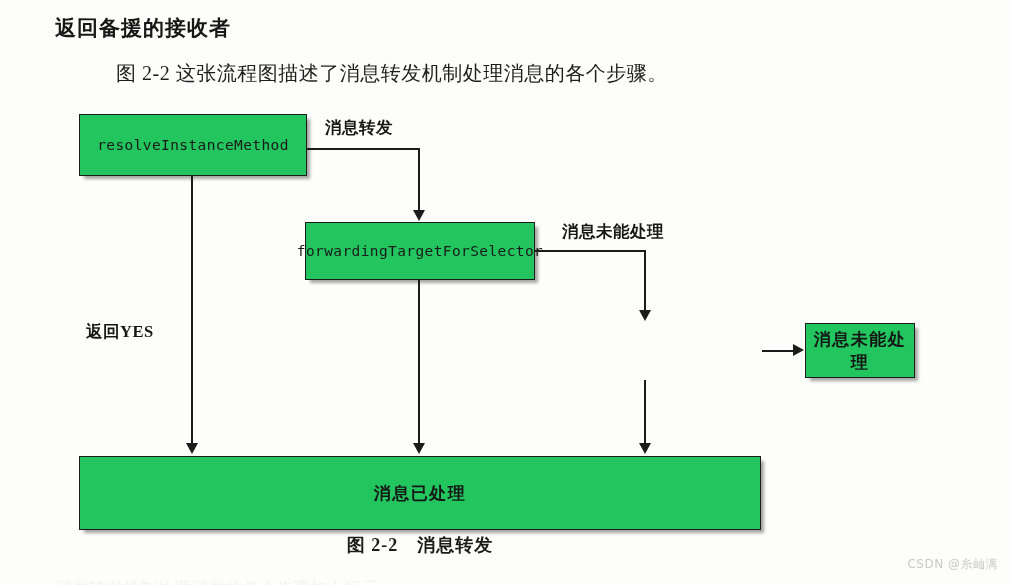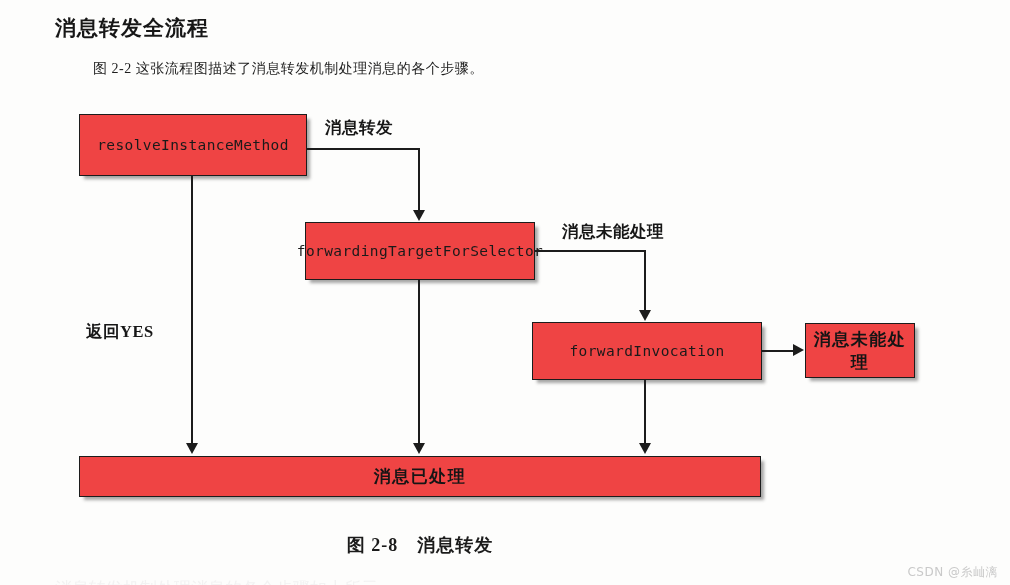--- a/index.html
+++ b/index.html
@@ -24,24 +24,24 @@
     top: 14px;
     font-family: "DejaVu Sans", "Liberation Sans", sans-serif;
     font-weight: bold;
     font-size: 21px;
     letter-spacing: 1px;
     color: #171717;
     white-space: nowrap;
   }
   .doc-caption-top {
     position: absolute;
-    left: 93px;
+    left: 116px;
     top: 60px;
     font-family: "Liberation Serif", "DejaVu Serif", serif;
-    font-size: 14px;
+    font-size: 20px;
     letter-spacing: 0.5px;
     color: #1d1d1d;
     white-space: nowrap;
   }
   .fig-caption {
     position: absolute;
     left: 0;
     top: 533px;
     width: 840px;
     text-align: center;
@@ -50,21 +50,21 @@
     font-size: 18px;
     letter-spacing: 1px;
     color: #1b1b1b;
     white-space: nowrap;
   }
 
   
   .node {
     position: absolute;
     box-sizing: border-box;
-    background: #ef4444;
+    background: #22c55e;
     border: 1.6px solid #1c1c1c;
     box-shadow: 4px 4px 3px -1px rgba(60,60,60,0.45);
     display: flex;
     align-items: center;
     justify-content: center;
     text-align: center;
   }
   .node.mono {
     font-family: "DejaVu Sans Mono", "Liberation Mono", monospace;
     font-size: 14.5px;
@@ -76,21 +76,21 @@
     font-weight: bold;
     font-size: 17px;
     letter-spacing: 1.5px;
     color: #151515;
   }
 
   #node-resolve        { left: 79px;  top: 114px; width: 228px; height: 62px; }
   #node-forwardtarget  { left: 305px; top: 222px; width: 230px; height: 58px; }
   #node-forwardinv     { left: 532px; top: 322px; width: 230px; height: 58px; }
   #node-unhandled      { left: 805px; top: 323px; width: 110px; height: 55px; }
-  #node-handled        { left: 79px;  top: 456px; width: 682px; height: 41px; }
+  #node-handled        { left: 79px;  top: 456px; width: 682px; height: 74px; }
 
   
   .hline, .vline {
     position: absolute;
     background: #1c1c1c;
   }
   .hline { height: 1.8px; }
   .vline { width: 1.8px; }
 
   .arrowhead-down {
@@ -122,21 +122,21 @@
     font-family: "DejaVu Sans", "Liberation Sans", sans-serif;
     font-weight: bold;
     font-size: 15.5px;
     letter-spacing: 1px;
   }
 
   
   .watermark {
     position: absolute;
     right: 12px;
-    bottom: 4px;
+    bottom: 12px;
     font-family: "DejaVu Sans", "Liberation Sans", sans-serif;
     font-size: 12px;
     color: #c9c9c9;
     letter-spacing: 0.5px;
     white-space: nowrap;
   }
   .page-edge-text {
     position: absolute;
     left: 55px;
     bottom: 0px;
@@ -147,29 +147,28 @@
     font-size: 17px;
     color: #f2f2f2;
     white-space: nowrap;
   }
 </style>
 </head>
 <body>
 
 <div id="page">
 
-  <div class="doc-title">消息转发全流程</div>
+  <div class="doc-title">返回备援的接收者</div>
 
   <div class="doc-caption-top">图 2-2 这张流程图描述了消息转发机制处理消息的各个步骤。</div>
 
   <div class="node mono" id="node-resolve">resolveInstanceMethod</div>
 
   <div class="node mono" id="node-forwardtarget">forwardingTargetForSelector</div>
 
-  <div class="node mono" id="node-forwardinv">forwardInvocation</div>
 
   <div class="node cjk" id="node-unhandled">消息未能处理</div>
 
   <div class="node cjk" id="node-handled">消息已处理</div>
 
   <div class="hline" style="left:307px; top:148px; width:113px;"></div>
   <div class="vline" style="left:418px; top:148px; height:65px;"></div>
   <div class="arrowhead-down" style="left:413px; top:210px;"></div>
   <div class="edge-label" style="left:325px; top:117px;">消息转发</div>
 
@@ -184,19 +183,19 @@
 
   <div class="vline" style="left:418px; top:280px; height:166px;"></div>
   <div class="arrowhead-down" style="left:413px; top:443px;"></div>
 
   <div class="hline" style="left:762px; top:350px; width:34px;"></div>
   <div class="arrowhead-right" style="left:793px; top:344px;"></div>
 
   <div class="vline" style="left:644px; top:380px; height:66px;"></div>
   <div class="arrowhead-down" style="left:639px; top:443px;"></div>
 
-  <div class="fig-caption">图 2-8　消息转发</div>
+  <div class="fig-caption">图 2-2　消息转发</div>
 
   <div class="watermark">CSDN @糸屾漓</div>
 
   <div class="page-edge-text">消息转发机制处理消息的各个步骤如上所示</div>
 
 </div>
 
 </body></html>

